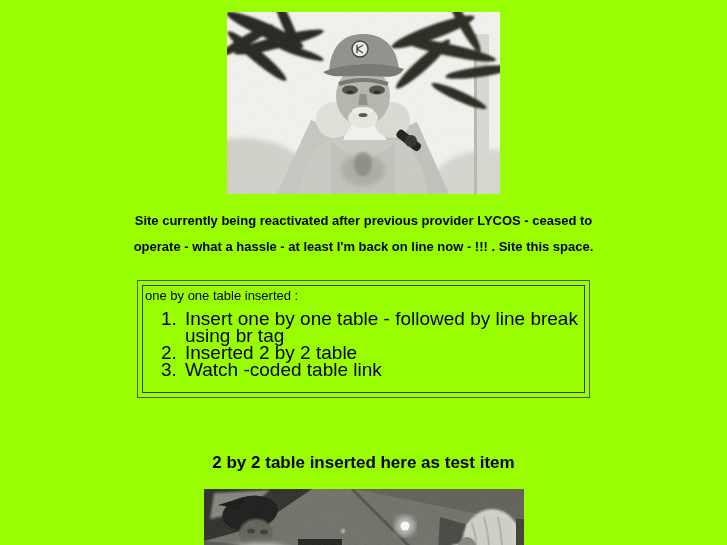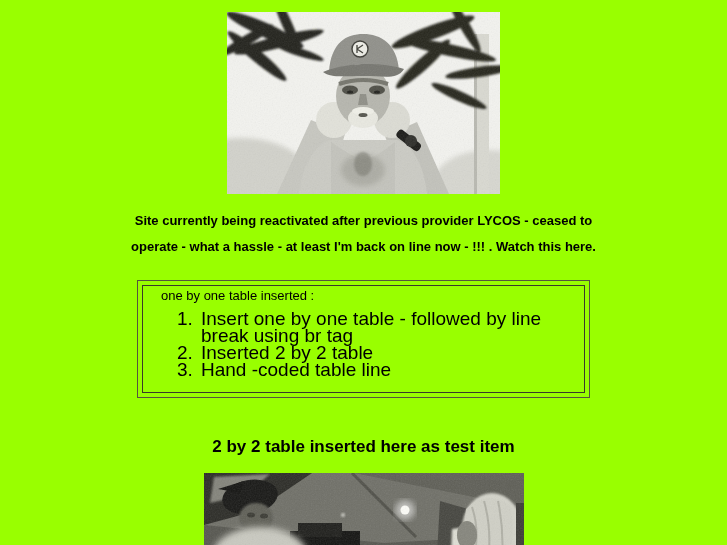--- a/index.html
+++ b/index.html
@@ -25,35 +25,35 @@
   .headline .hl-line { white-space: nowrap; }
   .note-box {
     box-sizing: border-box;
     width: 453px;
     margin: 20px auto 0;
     border: 1px solid #55553f;
     padding: 4px;
   }
   .note-inner {
     border: 1px solid #3a3a2a;
-    padding: 2px 3px 2px 18px;
+    padding: 2px 3px 2px 2px;
   }
   .note-title {
     font-size: 13px;
     line-height: 16px;
   }
   .note-list {
     margin: 6px 0 12px 0;
     padding-left: 37px;
     font-size: 19px;
     line-height: 17px;
   }
   .note-list li { padding-left: 3px; }
   .heading2 {
-    margin-top: 36px;
+    margin-top: 52px;
     text-align: center;
     font-weight: bold;
     font-size: 17px;
     line-height: 26px;
     white-space: nowrap;
   }
   .photo-bottom {
     display: block;
     margin: 13px auto 0;
   }
@@ -125,30 +125,30 @@
       <path d="M96,60 C120,50 154,50 177,57 C170,68 158,64 136,64 C116,64 104,66 96,60 Z" fill="#767670"></path>
       <circle cx="133" cy="37" r="8" fill="#edede6" stroke="#3c3c36" stroke-width="1.4"></circle>
       <path d="M130,33 L130,41 M130,37 L136,33 M130,37 L136,41" stroke="#3c3c36" stroke-width="1.3" fill="none"></path>
     </g>
   </g>
   <rect width="273" height="182" filter="url(#tnoise)" opacity="0.13"></rect>
 </svg>
 
 <div class="headline">
   <div class="hl-line">Site currently being reactivated after previous provider LYCOS - ceased to</div>
-  <div class="hl-line">operate - what a hassle - at least I'm back on line now - !!! . Watch this here.</div>
+  <div class="hl-line">operate - what a hassle - at least I'm back on line now - !!! . Site this space.</div>
 </div>
 
 <div class="note-box">
   <div class="note-inner">
     <div class="note-title">one by one table inserted :</div>
     <ol class="note-list">
       <li>Insert one by one table - followed by line break using br tag</li>
       <li>Inserted 2 by 2 table</li>
-      <li>Hand -coded table line</li>
+      <li>Watch -coded table link</li>
     </ol>
   </div>
 </div>
 
 <div class="heading2">2 by 2 table inserted here as test item</div>
 
 <svg class="photo-bottom" width="320" height="170" viewBox="0 0 320 170" role="img">
   <defs>
     <filter id="bb1">
         <feGaussianBlur stdDeviation="1.2"></feGaussianBlur>

